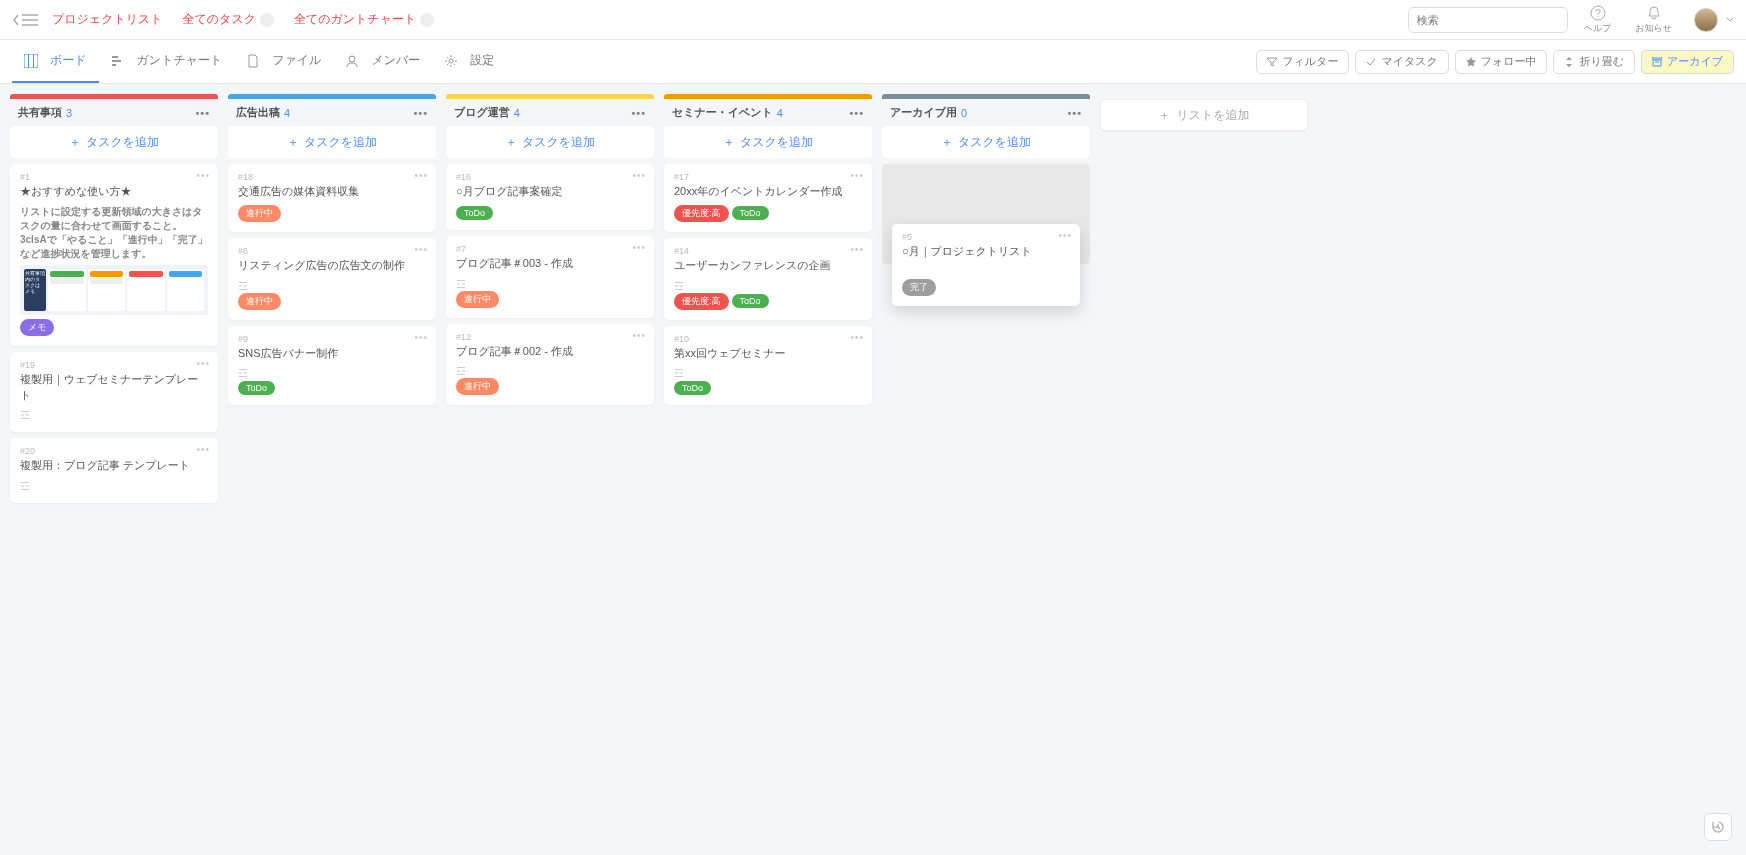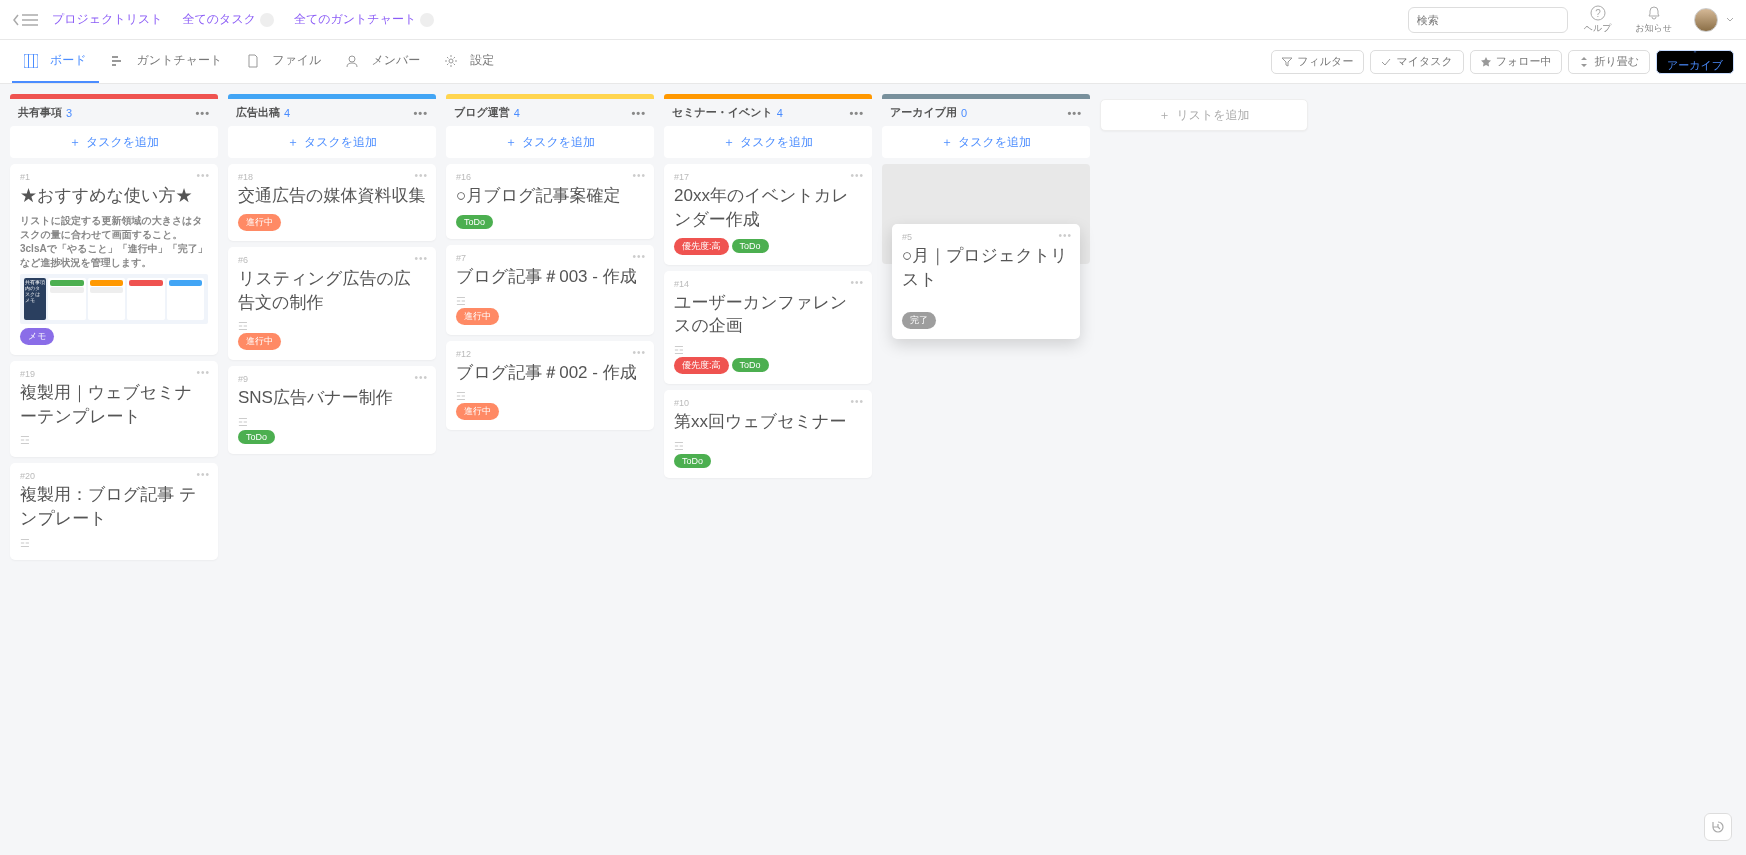--- a/index.html
+++ b/index.html
@@ -1,44 +1,44 @@
 <!DOCTYPE html>
 <html><head>
 <meta charset="utf-8">
 <style>
 * { box-sizing: border-box; margin: 0; padding: 0; }
 body { font-family: -apple-system, "Hiragino Sans", "Yu Gothic", sans-serif; background: #f5f6f8; color: #555; font-size: 12px; }
 .topbar { height: 40px; background: #fff; border-bottom: 1px solid #e8e8e8; display: flex; align-items: center; padding: 0 12px; gap: 8px; }
 .hamburger-back { display:flex; align-items:center; gap:2px; cursor:pointer; color:#888; }
-.nav-link { color:#8b5cf6; font-size:12px; padding:4px 6px; cursor:pointer; display:flex;align-items:center;gap:4px;}
+.nav-link { color:#ef4444; font-size:12px; padding:4px 6px; cursor:pointer; display:flex;align-items:center;gap:4px;}
 .badge-dot { width:14px; height:14px; border-radius:50%; background:#eee; display:inline-block; }
 .spacer { flex:1; }
 .search { width:160px; height:26px; border:1px solid #ddd; border-radius:6px; display:flex; align-items:center; padding:0 8px; color:#aaa; gap:6px;}
 .search input { border:none; outline:none; flex:1; font-size:11px; background:transparent; }
 .top-icon { display:flex; flex-direction:column; align-items:center; gap:1px; color:#888; font-size:9px; padding:0 8px; cursor:pointer; }
 .avatar { width:24px;height:24px;border-radius:50%; background:linear-gradient(#d4b896,#8b6f47); margin-left:6px; cursor:pointer; border:1px solid #ccc;}
 .tabbar { height:44px; background:#fff; border-bottom:1px solid #e8e8e8; display:flex; align-items:center; padding:0 12px; }
 .tab { display:flex; align-items:center; gap:12px; padding:0 12px; height:100%; color:#777; cursor:pointer; font-size:12px; border-bottom:2px solid transparent;}
 .tab.active { color:#4a8cff; border-bottom-color:#4a8cff; }
 .tab-icon { width:14px; height:14px; display:flex;align-items:center;justify-content:center;}
 .tabbar-right { margin-left:auto; display:flex; gap:6px; align-items:center;}
 .pill { height:24px; padding:0 10px; border:1px solid #ddd; border-radius:5px; background:#fff; display:flex;align-items:center;gap:5px; font-size:11px; color:#777; cursor:pointer;}
-.pill.active { background:#000000; border-color:#c8dcff; color:#4a8cff;flex-direction:column;}
+.pill.active { background:#fef9c3; border-color:#c8dcff; color:#4a8cff;}
 .board { padding:10px 10px; display:flex; gap:10px; align-items:flex-start; overflow-x:auto; }
 .column { width:208px; flex-shrink:0; border-radius:6px 6px 0 0; min-height:640px;}
 .col-top { height:5px; border-radius:3px 3px 0 0; }
 .col-head { display:flex; align-items:center; padding:6px 8px; font-size:11px; font-weight:600; color:#555;}
 .col-head .count { color:#4a8cff; margin-left:4px; font-weight:400;}
 .col-head .dots { margin-left:auto; color:#888; cursor:pointer; letter-spacing:1px;}
 .add-task { background:#fff; border-radius:4px; height:32px; display:flex; align-items:center; justify-content:center; gap:5px; color:#4a8cff; font-size:12px; cursor:pointer; margin:0 0 6px 0; font-weight:500;}
 .card { background:#fff; border-radius:5px; padding:8px 10px 10px 10px; margin-bottom:6px; position:relative; box-shadow:0 1px 2px rgba(0,0,0,0.04); cursor:pointer;}
 .card.floating { position:absolute; width:188px; box-shadow:0 6px 16px rgba(0,0,0,0.15); z-index:10; left:10px; top:60px;}
 .card-num { font-size:9px; color:#bbb; }
 .card-dots { position:absolute; right:8px; top:6px; color:#ccc; font-size:10px; letter-spacing:1px; cursor:pointer;}
-.card-title { font-size:17px; color:#555; margin:2px 0 6px 0; line-height:1.4;}
+.card-title { font-size:11px; color:#555; margin:2px 0 6px 0; line-height:1.4;}
 .card-text { font-size:10px; color:#888; line-height:1.4; margin-bottom:4px;font-weight:bold;}
 .thumb { width:100%; height:50px; background:#f0f4fa; border-radius:2px; margin:4px 0; display:flex; gap:2px; padding:4px; font-size:6px; overflow:hidden;}
 .thumb-col { flex:1; background:#fff; border-radius:2px; display:flex; flex-direction:column; gap:1px; padding:2px;}
 .thumb-bar { height:6px; border-radius:2px; }
 .thumb-side { width:22px; background:#2a3f5f; border-radius:2px; color:#fff; font-size:5px; padding:1px;}
 .tag { display:inline-block; padding:2px 8px; border-radius:9px; font-size:9px; color:#fff; margin-right:3px;}
 .tag.memo { background:#8a6de8; }
 .tag.progress { background:#ff8a65; }
 .tag.todo { background:#4caf50; }
 .tag.prio { background:#ef5350; }

